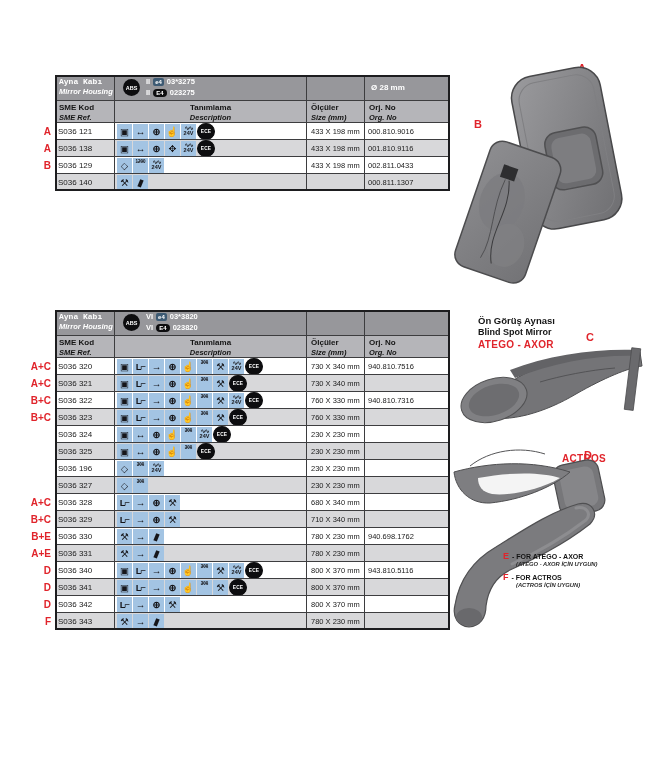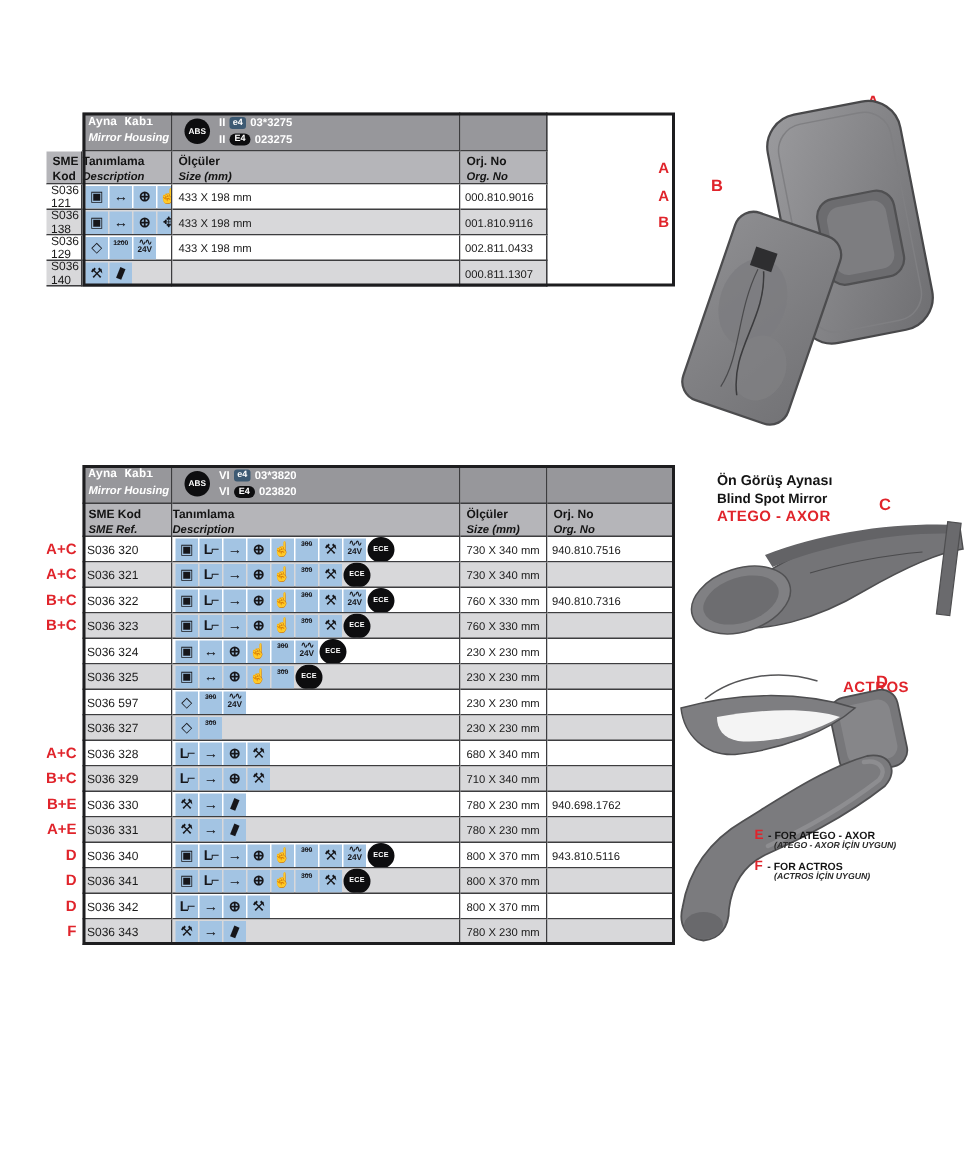--- a/index.html
+++ b/index.html
@@ -22,21 +22,21 @@
   .abs-badge{width:17px;height:17px;border-radius:50%;background:#0d0d0f;color:#fff;
              font-size:5.5px;font-weight:bold;display:flex;align-items:center;justify-content:center;flex:0 0 auto;}
   .appr-lines{font-size:7.5px;font-weight:bold;line-height:1.45;}
   .appr-lines .ln{display:flex;align-items:center;gap:3px;justify-content:space-between;}
   .badge-e4{background:#3d5a73;color:#fff;font-size:6px;padding:0 2px;border-radius:2px;line-height:8px;}
   .badge-E4{background:#0d0d0f;color:#fff;font-size:6px;padding:0 3px;border-radius:5px;line-height:8px;}
   .dia-cell{font-weight:bold;font-size:8px;display:flex;align-items:center;padding-left:6px;}
   .colhead{padding:2px 0 0 4px;line-height:1.25;}
   .ch-tr{font-weight:bold;font-size:8px;}
   .ch-en{font-weight:bold;font-style:italic;font-size:7.5px;}
-  .colhead.center{text-align:left;padding-left:0;}
+  .colhead.center{text-align:center;padding-left:0;}
   .cell.code{font-size:8px;display:flex;align-items:center;padding-left:3px;background:#fff;}
   .cell.icons{display:flex;align-items:center;gap:1px;padding-left:2px;background:#fff;}
   .cell.size{font-size:7.5px;display:flex;align-items:center;padding-left:4px;background:#fff;}
   .cell.org{font-size:7.5px;display:flex;align-items:center;padding-left:3px;background:#fff;}
   .rw.alt .cell:not(.prefix){background:#d8d8da;}
   
   .ic{width:15px;height:15px;flex:0 0 auto;display:flex;align-items:center;justify-content:center;}
   .ic.blue{background:#a3c4e3;color:#16161a;font-size:9.5px;}
   .g-bracket{font-size:7.5px;font-weight:bold;letter-spacing:-1px;}
   .g-arrow{font-weight:bold;font-size:11px;}
@@ -91,20 +91,21 @@
           <span>03*3275</span>
         </div>
         <div class="ln">
           <span>II</span>
           <span class="badge-E4">E4</span>
           <span>023275</span>
         </div>
       </div>
     </div>
     <div class="hcell h1 bc"></div>
+    <div class="hcell h1 bc dia-cell">Ø 28 mm</div>
 
     <div class="hcell"></div>
     <div class="hcell h2 bc colhead">
       <div class="ch-tr">SME Kod</div>
       <div class="ch-en">SME Ref.</div>
     </div>
     <div class="hcell h2 bc colhead center">
       <div class="ch-tr">Tanımlama</div>
       <div class="ch-en">Description</div>
     </div>
@@ -358,21 +359,21 @@
               <span class="st-bot">⌒</span>
             </span>
             <span class="ic ece">ECE</span>
           </div>
           <div class="cell bc size">230 X 230 mm</div>
           <div class="cell bc org"></div>
         </div>
       
         <div class="rw" style="display:contents">
           <div class="cell prefix"></div>
-          <div class="cell bc code">S036 597</div>
+          <div class="cell bc code">S036 196</div>
           <div class="cell bc icons">
             <span class="ic blue g-glass">◇</span>
             <span class="ic blue g-arc300 stack">
               <span class="st-top">300</span>
               <span class="st-bot">⌒</span>
             </span>
             <span class="ic blue g-24v stack">
               <span class="st-top wavy">∿∿</span>
               <span class="st-bot v24">24V</span>
             </span>

